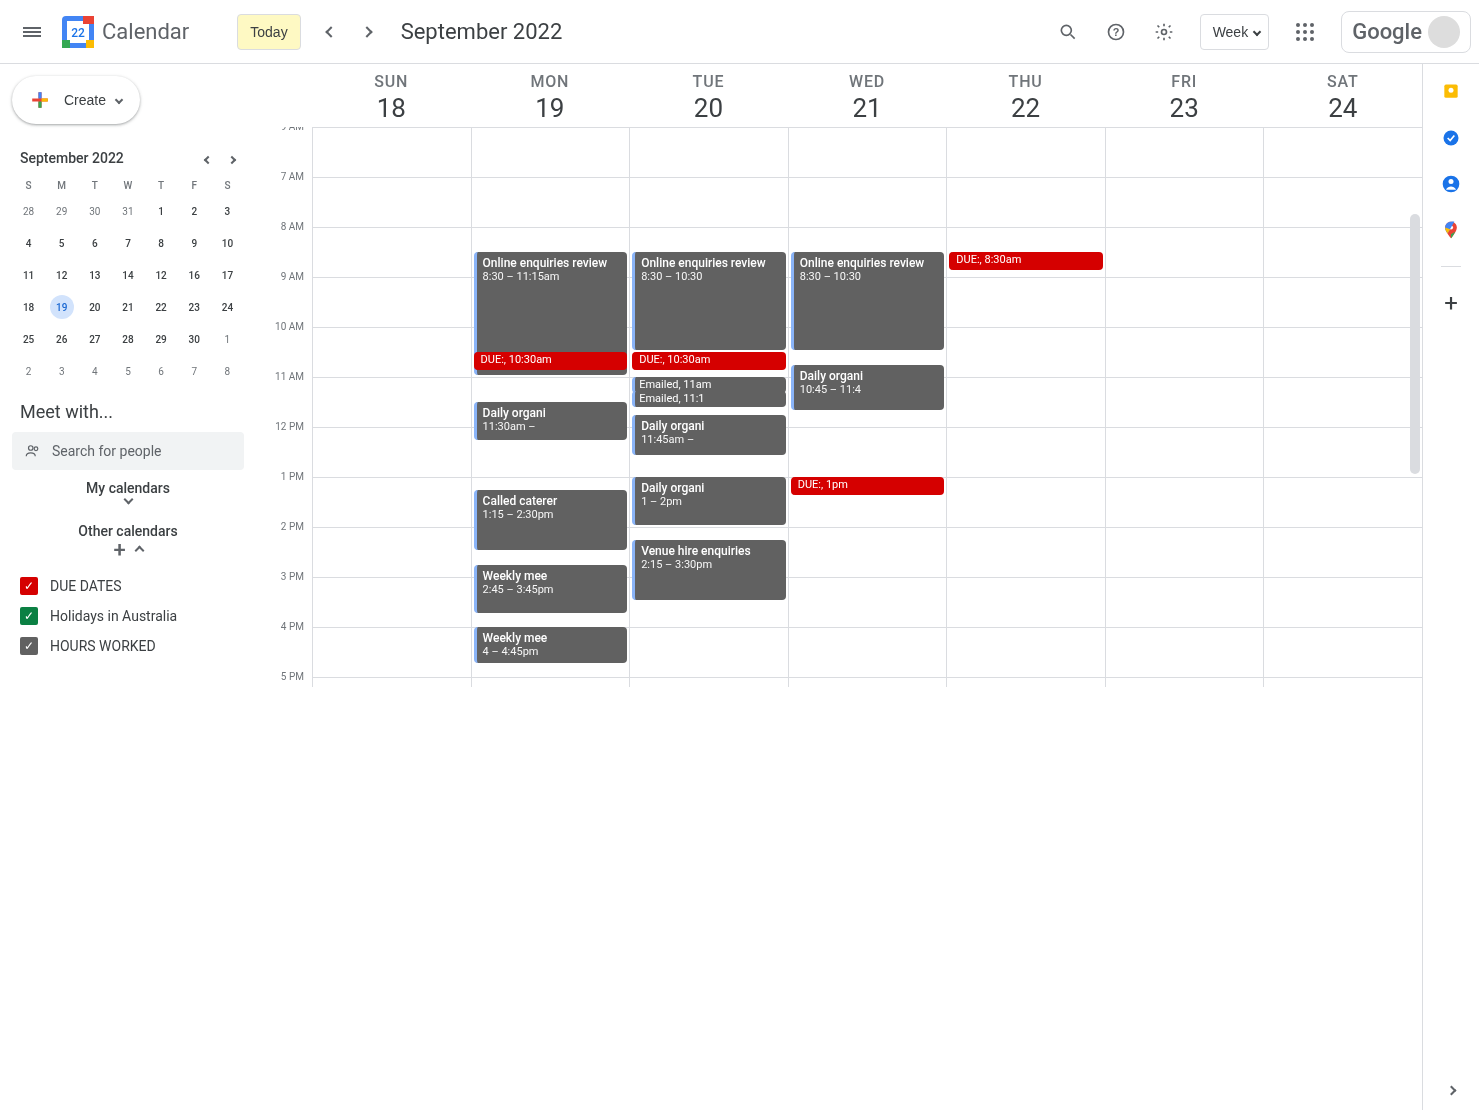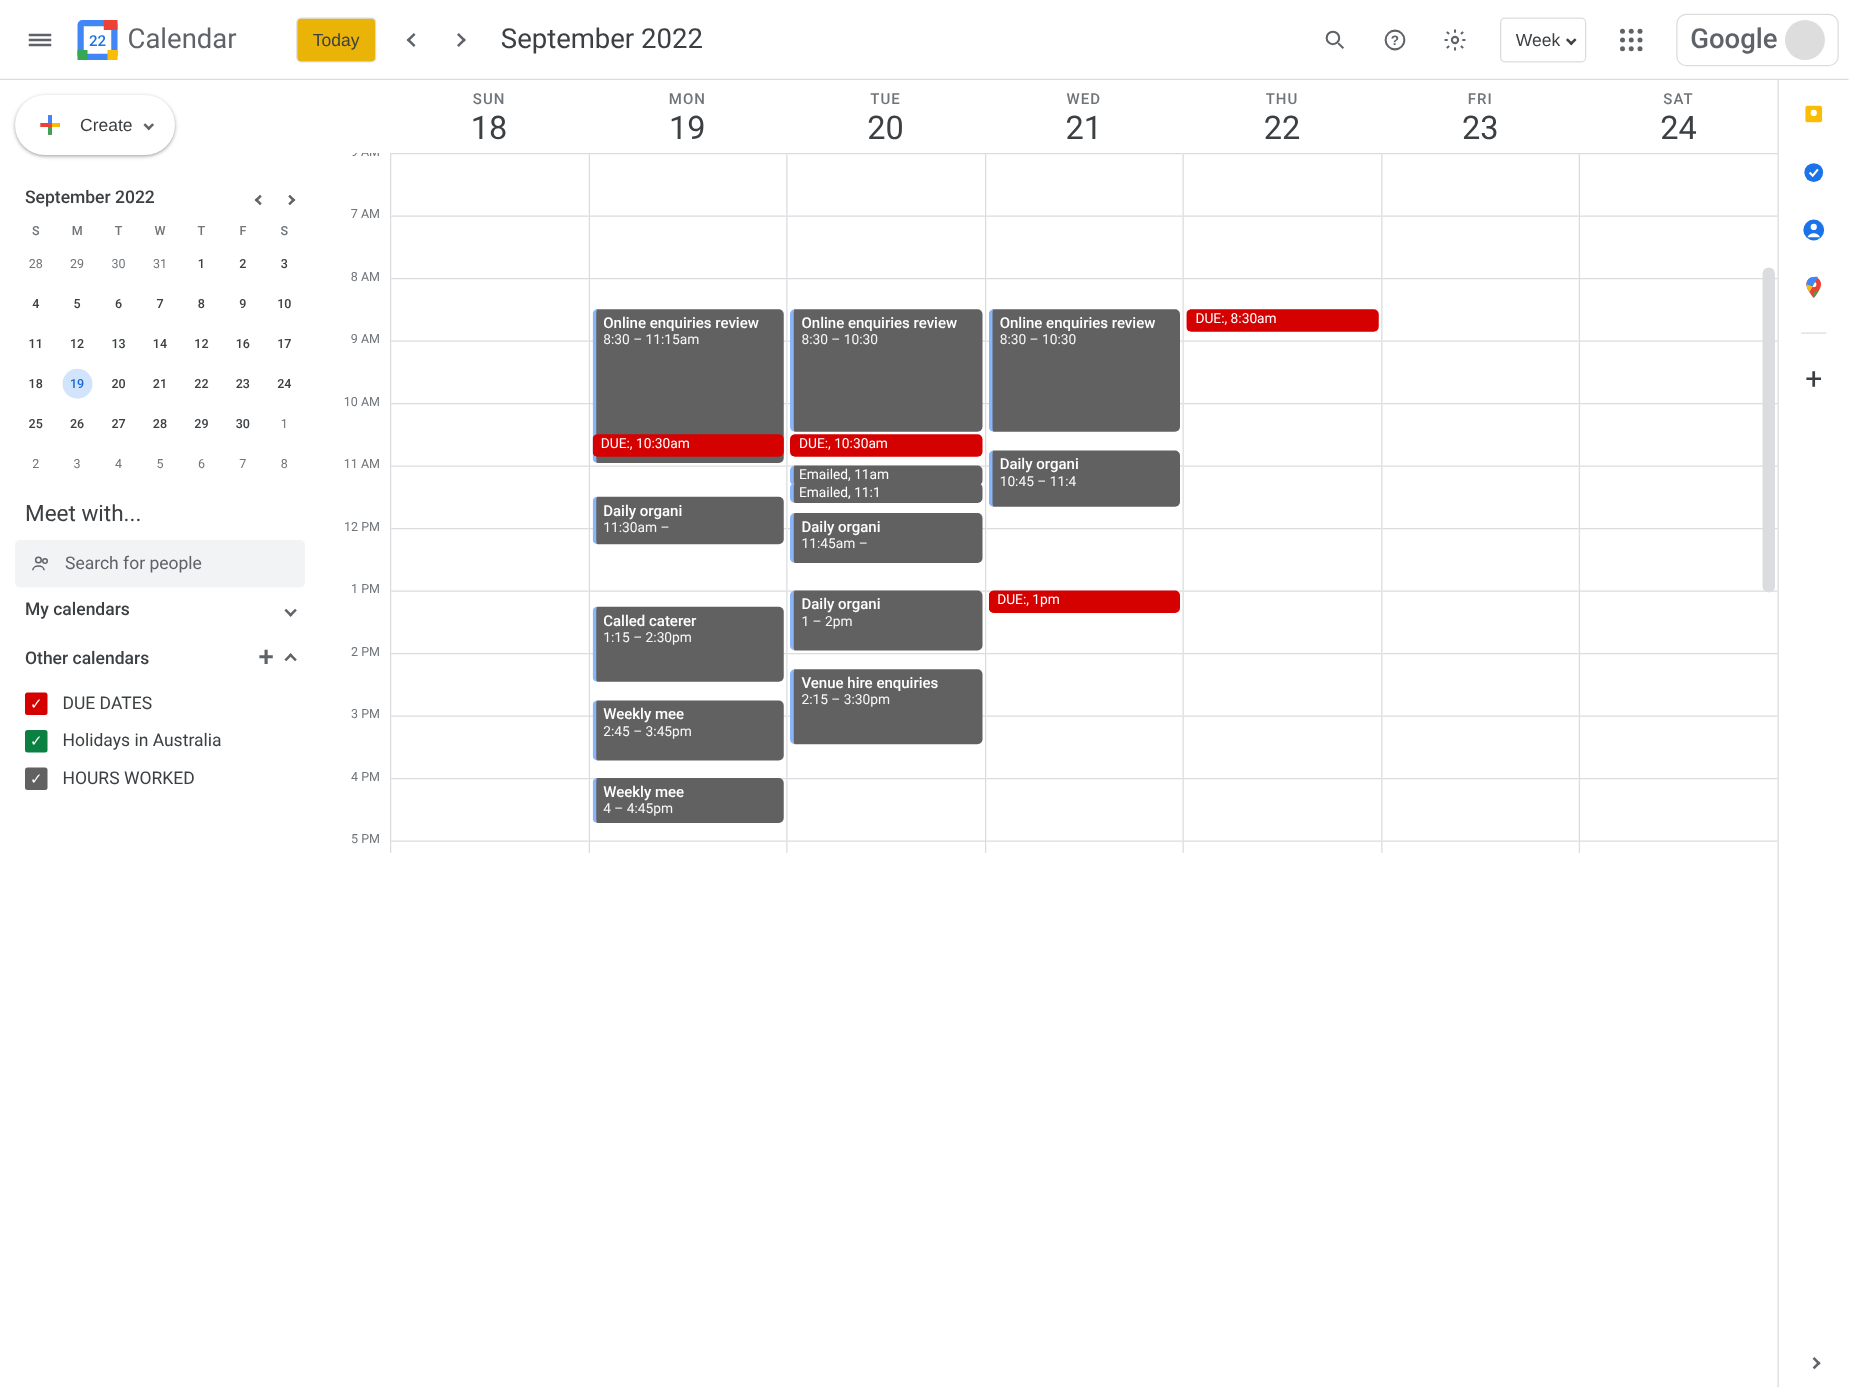--- a/index.html
+++ b/index.html
@@ -3,21 +3,21 @@
 <meta charset="utf-8">
 <style>
 * { box-sizing: border-box; margin: 0; padding: 0; }
 body { font-family: "Google Sans", Roboto, Arial, sans-serif; color: #3c4043; overflow: hidden; }
 .header { display: flex; align-items: center; height: 64px; padding: 0 8px; border-bottom: 1px solid #dadce0; }
 .icon-btn { width: 48px; height: 48px; display: flex; align-items: center; justify-content: center; border: none; background: none; cursor: pointer; border-radius: 50%; color: #5f6368; }
 .menu-icon span { display: block; width: 18px; height: 2px; background: #5f6368; margin: 2px 0; }
 .cal-logo { width: 40px; height: 40px; margin: 0 4px 0 2px; position: relative; }
 .cal-logo svg { width: 40px; height: 40px; }
 .app-title { font-size: 22px; color: #5f6368; margin-right: 48px; }
-.today-btn { height: 36px; padding: 0 12px; border: 1px solid #dadce0; border-radius: 4px; background: #eab308; font-size: 14px; font-weight: 500; color: #3c4043; cursor: pointer; margin-right: 12px; }
+.today-btn { height: 36px; padding: 0 12px; border: 1px solid #dadce0; border-radius: 4px; background: #fef9c3; font-size: 14px; font-weight: 500; color: #3c4043; cursor: pointer; margin-right: 12px; }
 .nav-arrows { display: flex; margin-right: 16px; }
 .nav-arrow { width: 36px; height: 36px; display: flex; align-items: center; justify-content: center; background: none; border: none; cursor: pointer; color: #5f6368; border-radius: 50%; font-size: 18px; }
 .current-range { font-size: 22px; color: #3c4043; margin-right: auto; }
 .view-select { height: 36px; padding: 0 8px 0 12px; border: 1px solid #dadce0; border-radius: 4px; background: #fff; font-size: 14px; color: #3c4043; cursor: pointer; display: flex; align-items: center; gap: 6px; margin: 0 12px; }
 .apps-grid { display: grid; grid-template-columns: repeat(3,4px); grid-gap: 3px; }
 .apps-grid span { width: 4px; height: 4px; background: #5f6368; border-radius: 50%; }
 .google-logo { font-size: 22px; font-weight: 500; color: #5f6368; padding: 4px 10px; border: 1px solid #dadce0; border-radius: 8px; display: flex; align-items: center; gap: 6px; margin-left: 12px; }
 .avatar { width: 32px; height: 32px; border-radius: 50%; background: #ddd; }
 .main { display: flex; height: calc(100vh - 64px); }
 .sidebar { width: 256px; padding: 12px 12px 0 12px; flex-shrink: 0; overflow-y: auto; }
@@ -26,29 +26,29 @@
 .mini-nav { display: flex; }
 .mini-nav button { width: 24px; height: 24px; border: none; background: none; cursor: pointer; color: #5f6368; border-radius: 50%; }
 .mini-grid { display: grid; grid-template-columns: repeat(7,1fr); text-align: center; font-size: 10px; }
 .mini-grid .dow { color: #70757a; padding: 4px 0; font-weight: 500; }
 .mini-cell { padding: 4px 0; font-size: 10px; color: #3c4043; font-weight: 500; cursor: pointer; }
 .mini-cell.dim { color: #70757a; font-weight: 400; }
 .mini-cell span { display: inline-flex; width: 24px; height: 24px; align-items: center; justify-content: center; border-radius: 50%; }
 .mini-cell.today span { background: #d2e3fc; color: #1967d2; }
 .section-title { font-size: 18px; color: #3c4043; padding: 14px 8px 6px 8px; font-weight: 400; }
 .search-people { display: flex; align-items: center; gap: 10px; background: #f1f3f4; border-radius: 4px; padding: 10px 12px; margin-top: 4px; color: #5f6368; font-size: 14px; }
-.cal-section { display: flex; align-items: center; justify-content: space-between; padding: 10px 8px; font-size: 14px; font-weight: 500; cursor: pointer; }
+.cal-section { display: flex; align-items: center; justify-content: space-between; padding: 10px 8px; font-size: 14px; font-weight: 500; cursor: pointer; flex-direction: column; }
 .cal-list { padding: 0 0 0 8px; }
 .cal-item { display: flex; align-items: center; gap: 12px; padding: 6px 0; font-size: 14px; cursor: pointer; }
 .checkbox { width: 18px; height: 18px; border-radius: 2px; display: flex; align-items: center; justify-content: center; color: #fff; font-size: 12px; }
 .calendar-area { flex: 1; display: flex; position: relative; }
 .grid-wrap { flex: 1; overflow: hidden; position: relative; border-right: 1px solid #dadce0; }
 .day-headers { display: flex; padding-left: 56px; }
 .day-header { flex: 1; text-align: center; padding: 8px 0 4px; }
-.day-header .dow { font-size: 12px; font-weight: 500; color: #70757a; letter-spacing: 0.8px; }
+.day-header .dow { font-size: 16px; font-weight: 500; color: #70757a; letter-spacing: 0.8px; }
 .day-header .num { font-size: 26px; color: #3c4043; margin-top: 2px; }
 .allday-row { display: flex; padding-left: 56px; min-height: 24px; position: relative; }
 .tz-label { position: absolute; left: 0; top: -2px; width: 56px; text-align: right; font-size: 10px; color: #70757a; padding-right: 8px; }
 .allday-cell { flex: 1; border-left: 1px solid #dadce0; position: relative; }
 .allday-event { position: absolute; left: 2px; right: 2px; top: 0; background: #0b8043; color: #fff; font-size: 12px; font-weight: 500; padding: 2px 6px; border-radius: 4px; white-space: nowrap; overflow: hidden; }
 .time-grid { display: flex; height: 560px; overflow-y: auto; position: relative; }
 .time-labels { width: 56px; flex-shrink: 0; }
 .time-label { height: 50px; text-align: right; padding-right: 8px; font-size: 10px; color: #70757a; position: relative; top: -6px; }
 .day-cols { flex: 1; display: flex; position: relative; }
 .day-col { flex: 1; border-left: 1px solid #dadce0; position: relative; }

